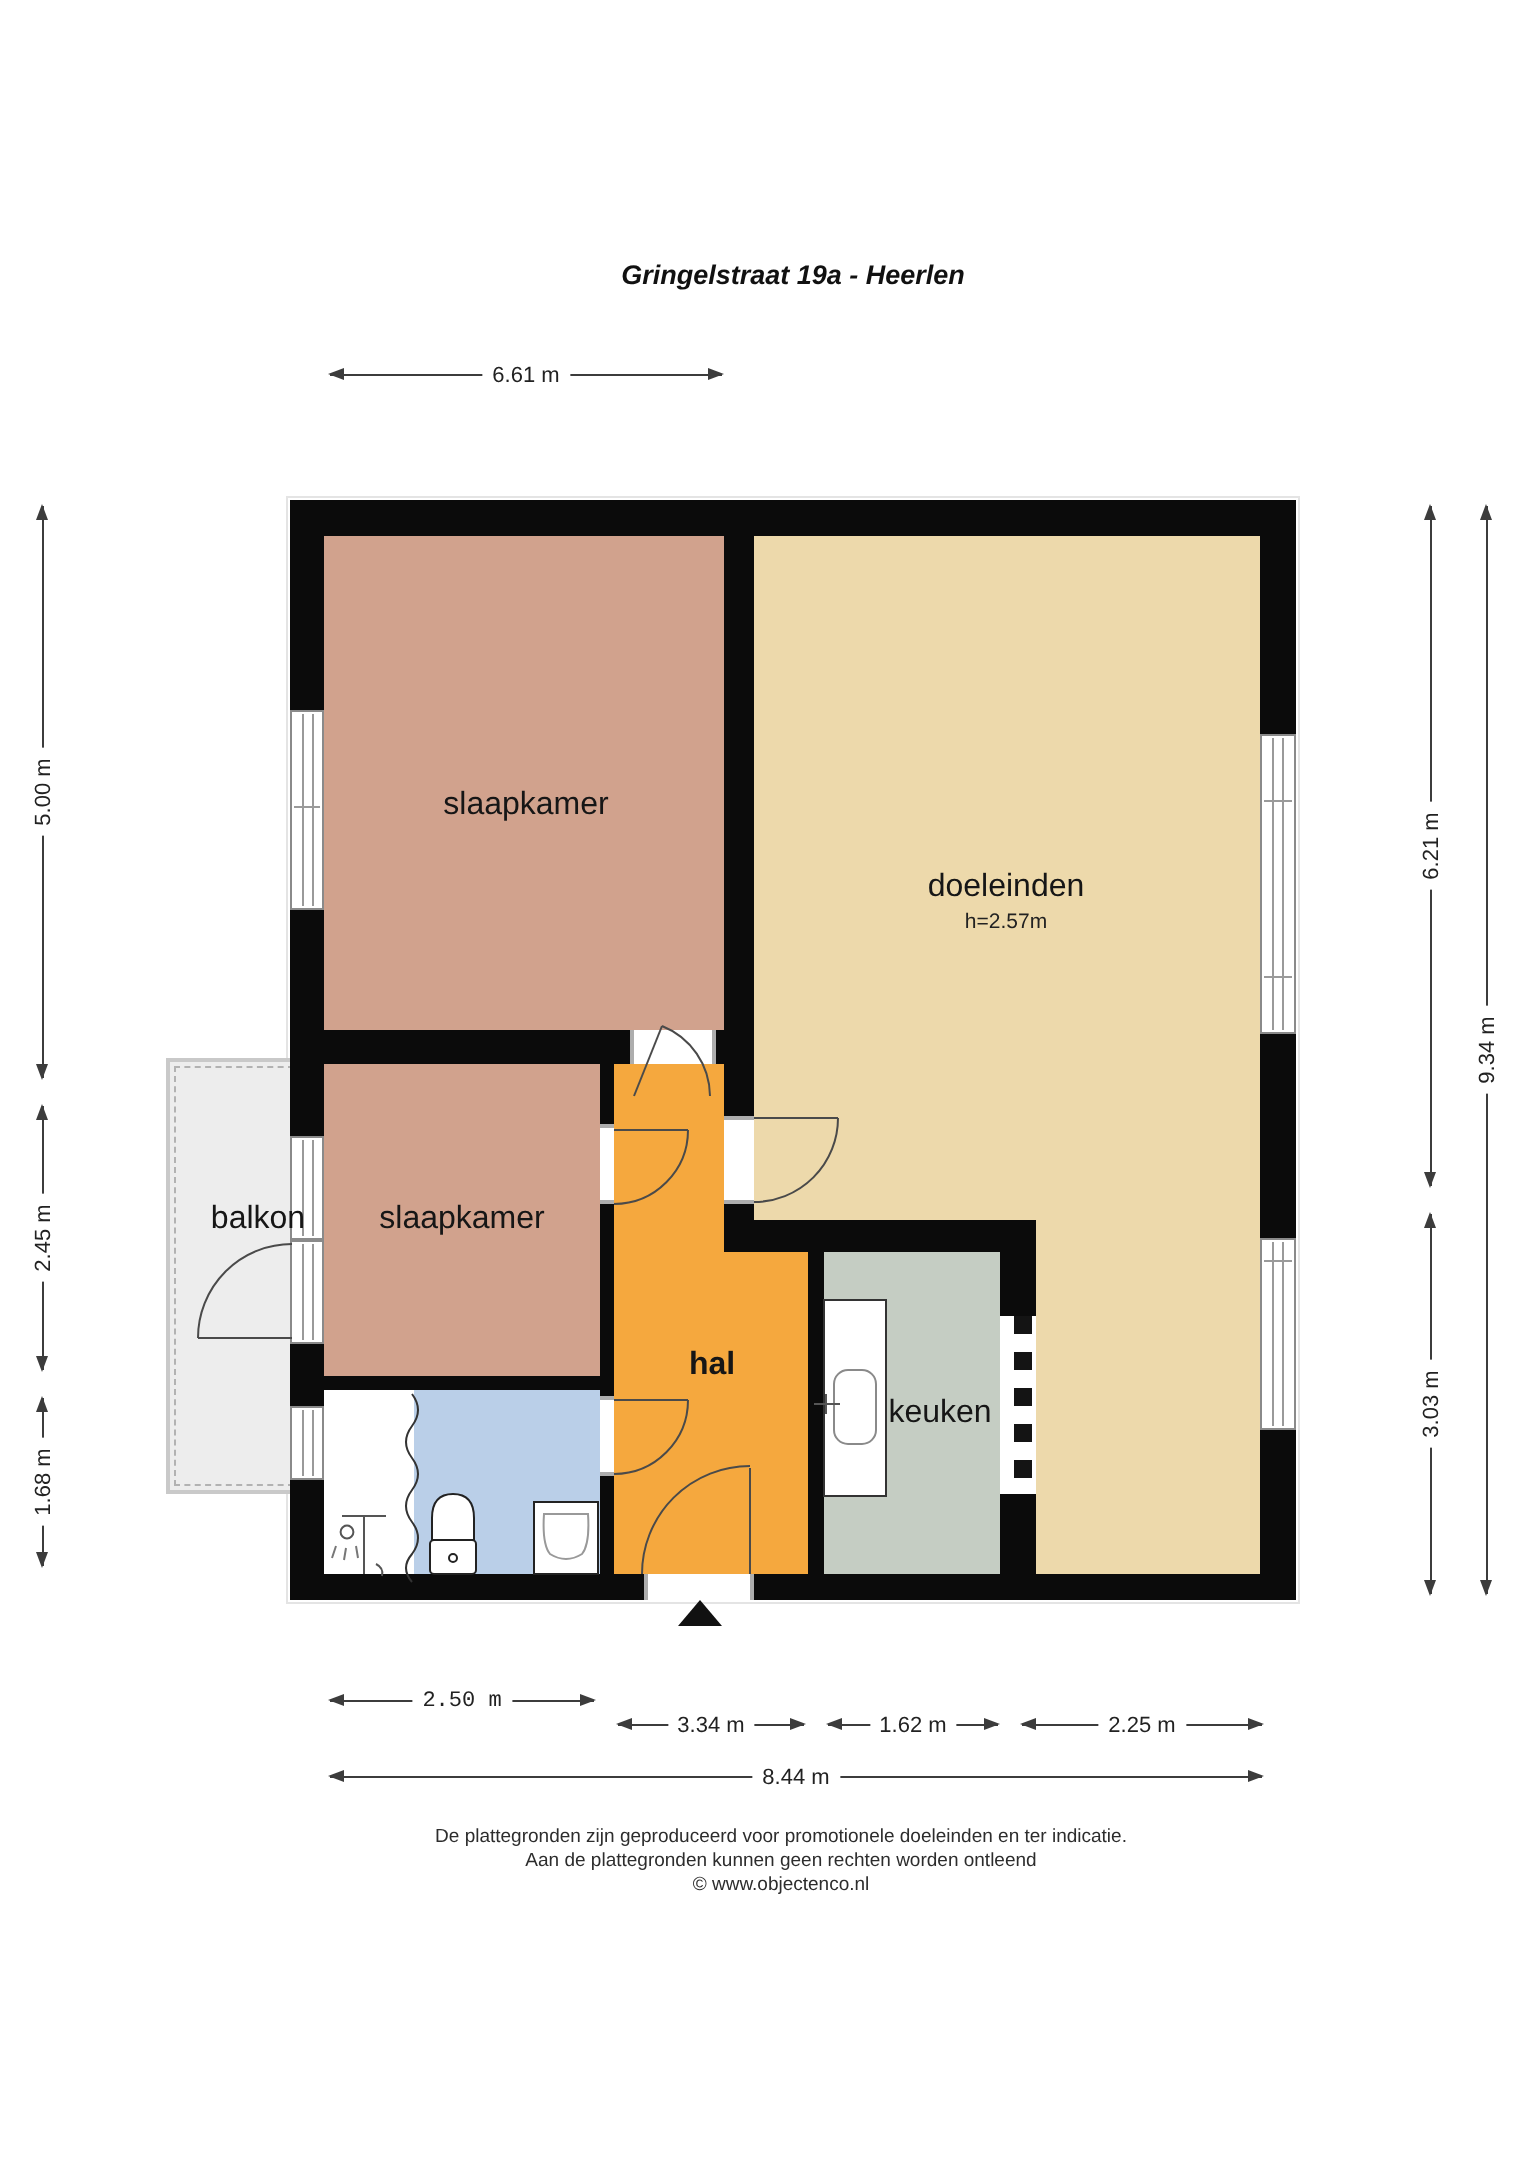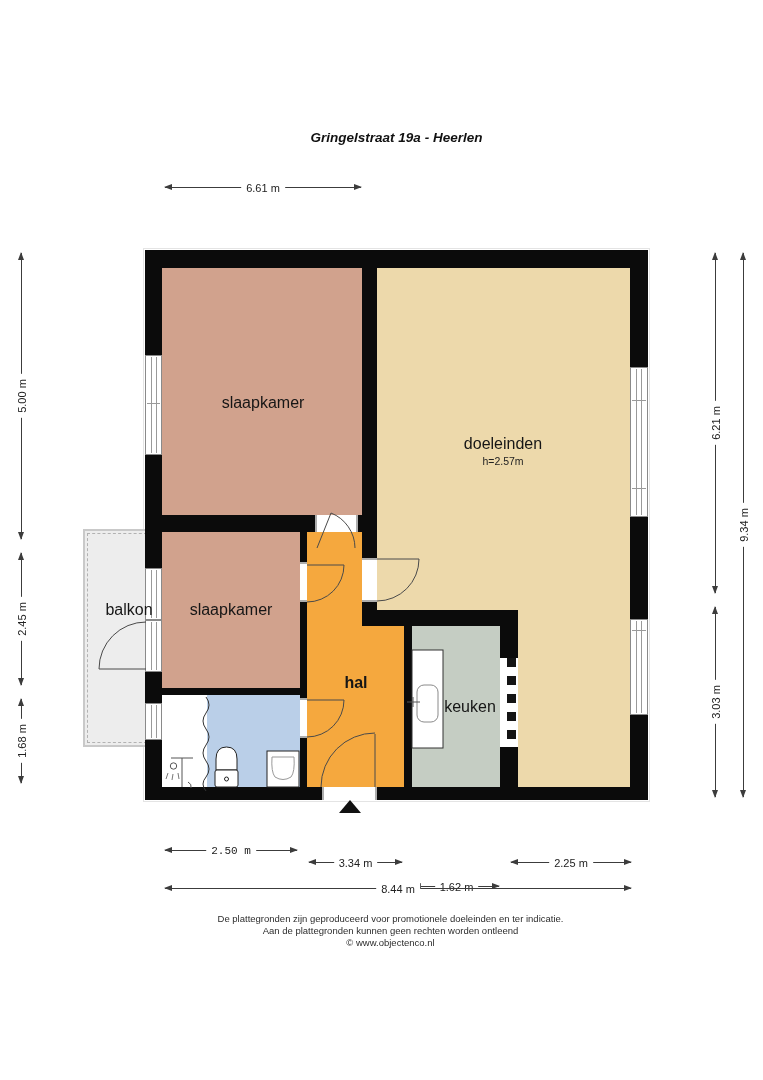--- a/index.html
+++ b/index.html
@@ -245,21 +245,21 @@
       <i class="a a1"></i>
       <i class="a a2"></i>
       <span class="lb">2.50 m</span>
     </div>
   <div class="dim dimh" style="left:308px;top:856px;width:95px;height:13px;">
     <i class="ln"></i>
       <i class="a a1"></i>
       <i class="a a2"></i>
       <span class="lb">3.34 m</span>
     </div>
-  <div class="dim dimh" style="left:413px;top:856px;width:87px;height:13px;margin-top:24px;">
+  <div class="dim dimh" style="left:413px;top:856px;width:87px;height:13px;">
     <i class="ln"></i>
       <i class="a a1"></i>
       <i class="a a2"></i>
       <span class="lb">1.62 m</span>
     </div>
   <div class="dim dimh" style="left:510px;top:856px;width:122px;height:13px;">
     <i class="ln"></i>
       <i class="a a1"></i>
       <i class="a a2"></i>
       <span class="lb">2.25 m</span>

